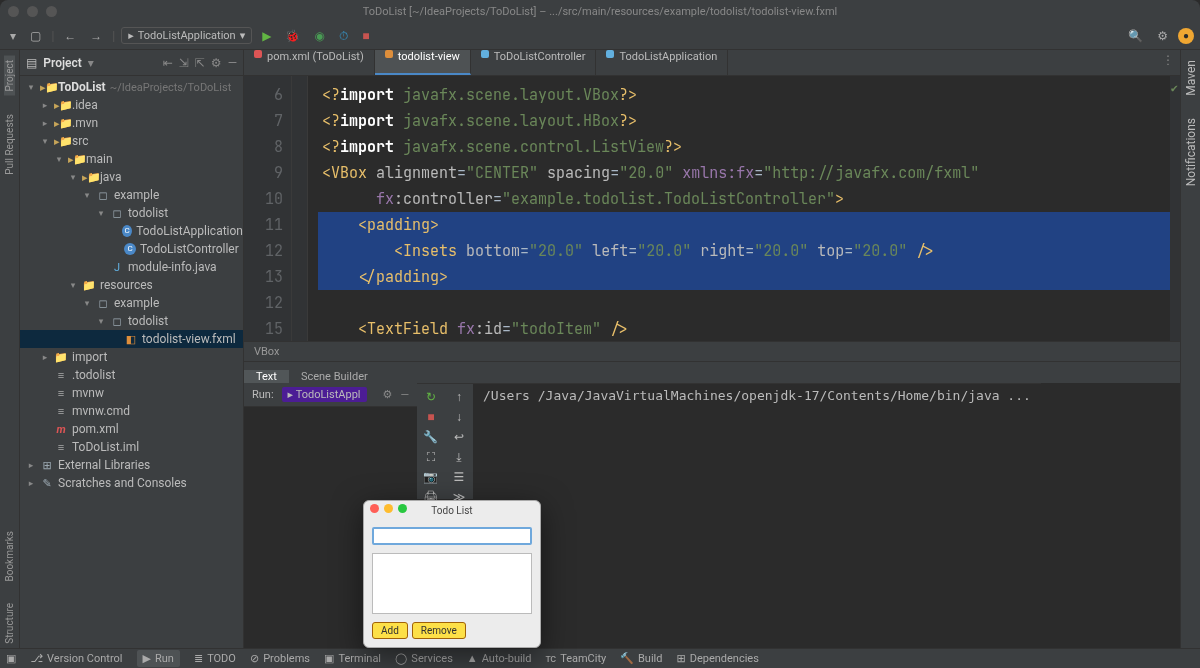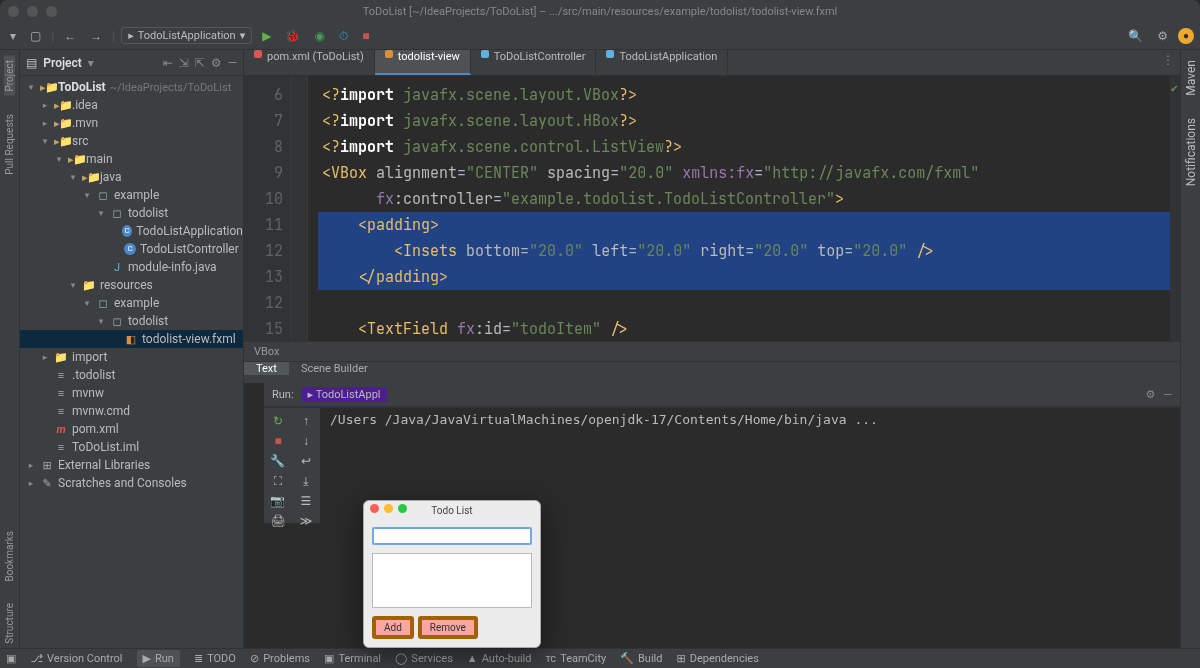--- a/index.html
+++ b/index.html
@@ -83,28 +83,28 @@
   .c-attr { color:#BABABA; }
   .c-str { color:#6A8759; }
   .c-ns { color:#9876AA; }
   .c-punct { color:#E8BF6A; }
   .c-key { color:#ffffff; font-weight:bold; }
   .err-stripe { position:absolute; right:0; top:0; width:10px; height:100%; background:#313335; }
   .err-mark { position:absolute; right:2px; top:4px; color:#6A8759; font-size:12px; }
 
   .breadcrumb { height: 20px; background:#3C3F41; border-top:1px solid #323232; display:flex; align-items:center; padding:0 10px; font-size:11px; color:#999; }
 
-  .bottom-tabs { height: 22px; background:#3C3F41; border-top:1px solid #323232; display:flex; align-items:flex-start; }
+  .bottom-tabs { height: 22px; background:#3C3F41; border-top:1px solid #323232; display:flex; align-items:flex-end; }
   .btab { padding: 0 12px; display:flex; align-items:center; font-size:11px; color:#AAA; cursor:pointer; }
   .btab.active { background:#515658; color:#FFF; }
 
   .run-panel { height: 116px; background:#2B2B2B; border-top:1px solid #323232; display:flex; }
   .run-header { height:24px; background:#3C3F41; display:flex; align-items:center; padding:0 8px; font-size:11px; gap:8px; border-bottom:1px solid #323232; }
   .run-col { width: 28px; background:#3C3F41; display:flex; flex-direction:column; align-items:center; gap:6px; padding:6px 0; }
-  .run-body { flex:1; display:flex; flex-direction:column;margin-left:20px; }
+  .run-body { flex:1; display:flex; flex-direction:row; }
   .run-out { flex:1; padding: 4px 10px; font-family: Menlo, monospace; font-size: 13px; color:#BBB; overflow:hidden; }
 
   .status-bar {
     position:absolute; bottom:0; left:0; right:0; height:20px;
     background:#3C3F41; border-top:1px solid #323232;
     display:flex; align-items:center; padding:0 6px; gap:14px; font-size:11px; color:#AAA;
   }
   .status-item { display:flex; align-items:center; gap:4px; cursor:pointer; }
   .status-item.active { background:#4E5254; padding:2px 6px; border-radius:2px; }
 
@@ -116,21 +116,21 @@
     display:flex; flex-direction:column; z-index: 50;
   }
   .fx-title { height:18px; display:flex; align-items:center; justify-content:center;
     font-size:10px; color:#444; position:relative; }
   .fx-traffic { position:absolute; left:6px; top:3px; display:flex; gap:5px; }
   .fx-traffic span { width:9px; height:9px; border-radius:50%; }
   .fx-body { flex:1; padding:8px; display:flex; flex-direction:column; gap:8px; }
   .fx-input { height:18px; border:2px solid #6FA8DC; border-radius:2px; background:#FFF; }
   .fx-list { flex:1; border:1px solid #BBB; background:#FFF; }
   .fx-btns { display:flex; gap:4px; }
-  .fx-btn { font-size:10px; padding:2px 8px; background:#fca5a5; border:4px solid #a16207; border-radius:3px; color:#333; cursor:pointer; }
+  .fx-btn { font-size:10px; padding:2px 8px; background:#fde047; border:1px solid #a16207; border-radius:3px; color:#333; cursor:pointer; }
 </style>
 </head>
 <body>
 
 <div class="window-chrome">
   <div class="traffic">
     <span></span>
       <span></span>
       <span></span>
   </div>

